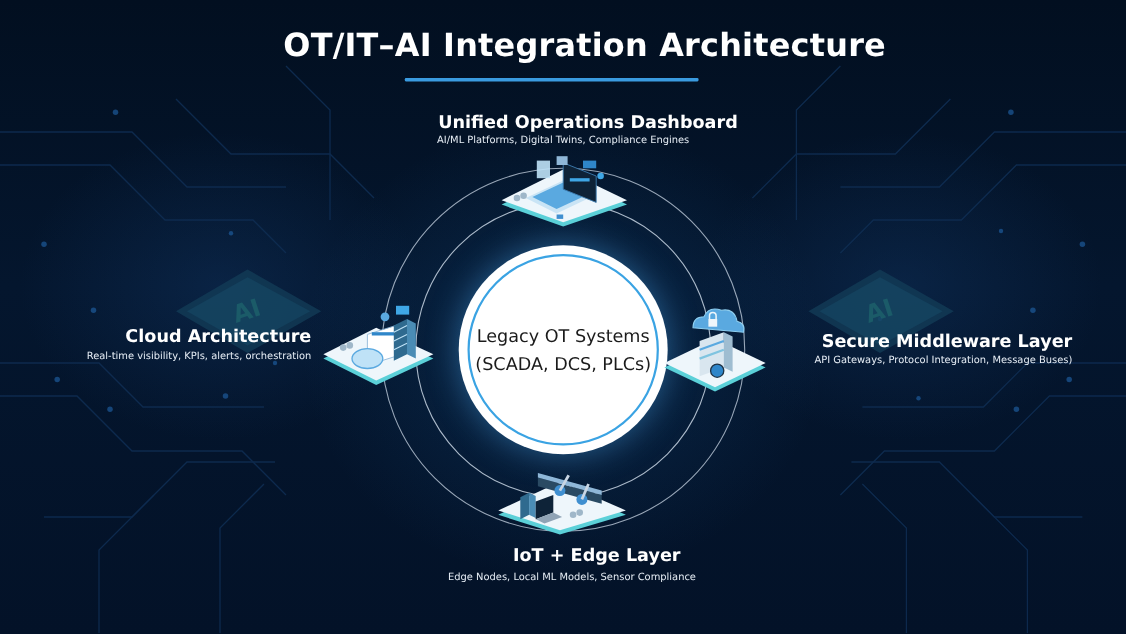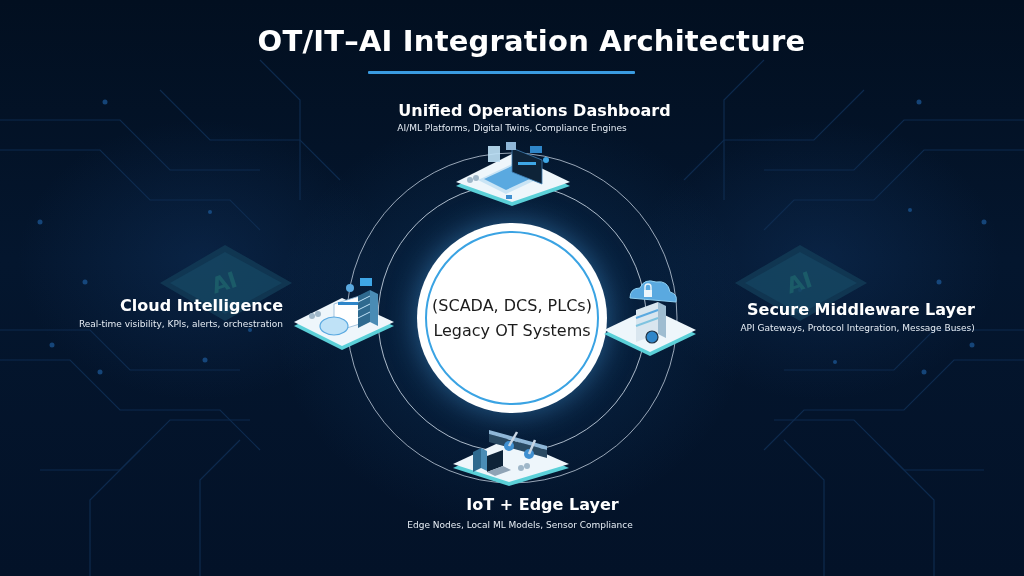--- a/index.html
+++ b/index.html
@@ -113,22 +113,22 @@
   <circle cx="512" cy="318" r="165" fill="none" stroke="#c9d6e4" stroke-width="1" opacity="0.75"></circle>
   <circle cx="512" cy="318" r="134" fill="none" stroke="#c9d6e4" stroke-width="1" opacity="0.85"></circle>
 </svg>
 
 <div class="title">OT/IT–AI Integration Architecture</div>
 <div class="title-underline"></div>
 
 <div class="core">
   <div class="core-ring"></div>
   <div class="core-text">
+    <div>Legacy OT Systems</div>
     <div>(SCADA, DCS, PLCs)</div>
-    <div>Legacy OT Systems</div>
   </div>
 </div>
 
 <svg class="platform" style="left:448px;top:138px" width="130" height="70" viewBox="0 0 130 70">
   <polygon points="8,48 64,20 122,48 64,68" fill="#5bd0d8"></polygon>
   <polygon points="8,44 64,16 122,44 64,64" fill="#eef6fb"></polygon>
   <polygon points="30,42 64,26 92,40 58,56" fill="#c9e4f5"></polygon>
   <polygon points="36,41 64,28 86,39 58,52" fill="#5aa9e0"></polygon>
   <polygon points="64,10 64,34 94,46 94,22" fill="#0e2338" stroke="#3f7fb5" stroke-width="0.8"></polygon>
   <rect x="70" y="24" width="18" height="3" fill="#3fa7e6"></rect>
@@ -187,21 +187,21 @@
   <circle cx="74" cy="46" r="3" fill="#9fb7c9"></circle>
     <circle cx="80" cy="44" r="3" fill="#9fb7c9"></circle>
 </svg>
 
 <div class="node-label lbl-top">
   <div class="h">Unified Operations Dashboard</div>
   <div class="s">AI/ML Platforms, Digital Twins, Compliance Engines</div>
 </div>
 
 <div class="node-label lbl-left">
-  <div class="h">Cloud Intelligence</div>
+  <div class="h">Cloud Architecture</div>
   <div class="s">Real-time visibility, KPIs, alerts, orchestration</div>
 </div>
 
 <div class="node-label lbl-right">
   <div class="h">Secure Middleware Layer</div>
   <div class="s">API Gateways, Protocol Integration, Message Buses)</div>
 </div>
 
 <div class="node-label lbl-bottom">
   <div class="h">IoT + Edge Layer</div>

